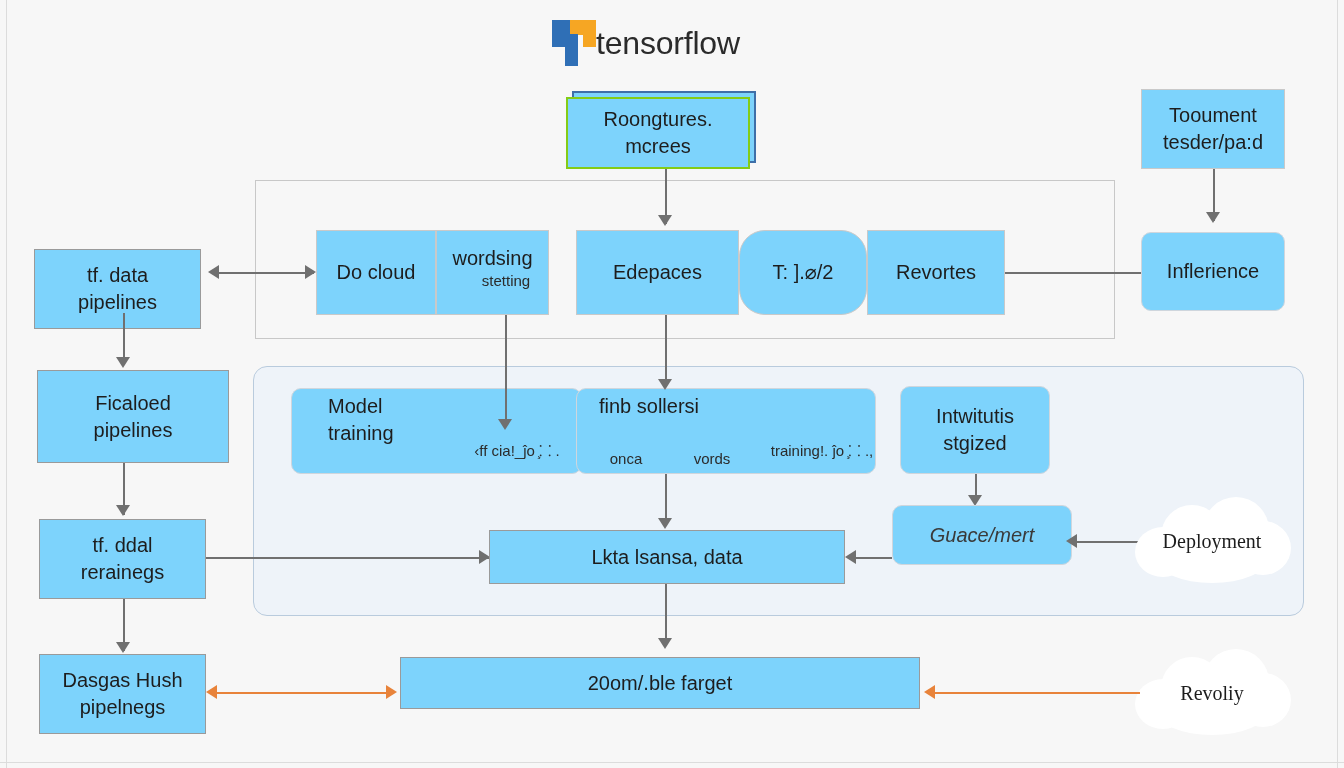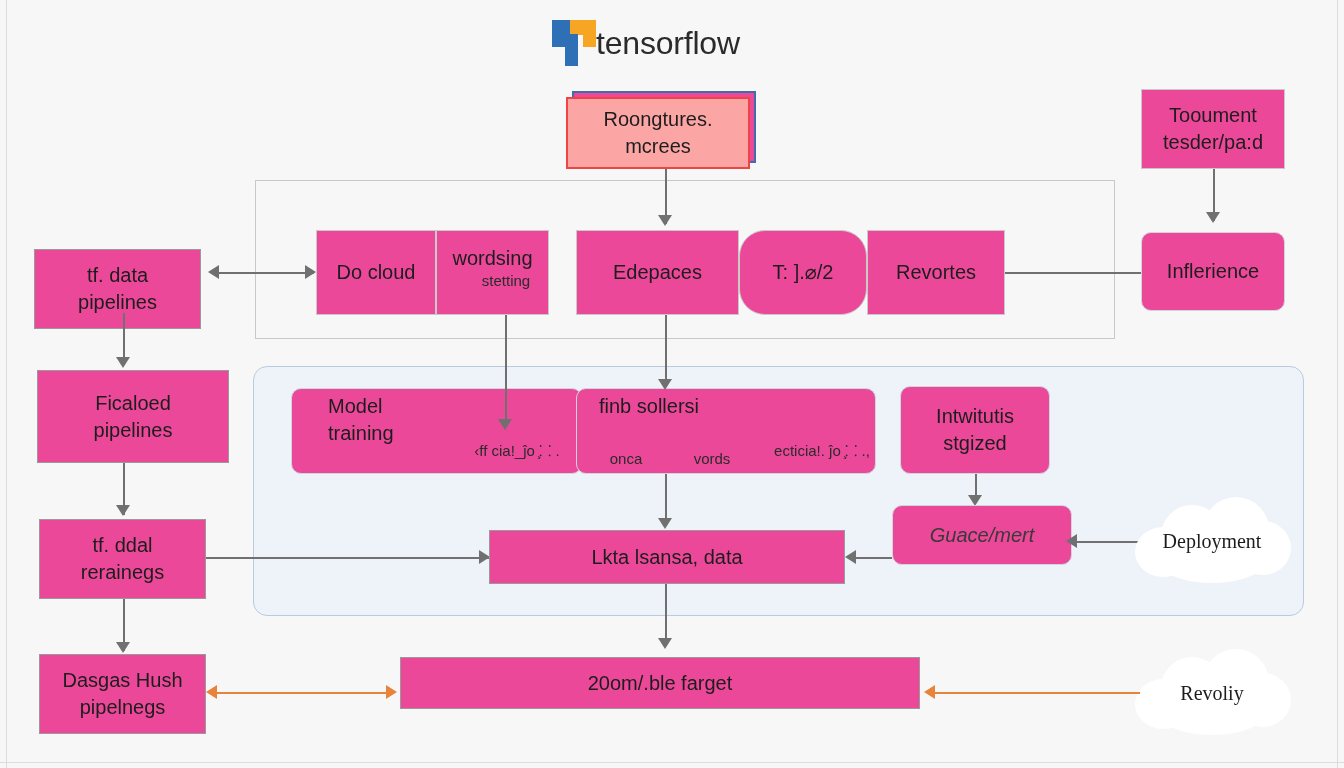--- a/index.html
+++ b/index.html
@@ -10,34 +10,34 @@
     overflow:hidden;
   }
   #stage{position:relative;width:1344px;height:768px;background:#f7f7f7;}
 
   
   .frame-line{position:absolute;background:#dcdcdc;}
 
   .node{
     position:absolute;
     box-sizing:border-box;
-    background:#ec4899;
+    background:#7dd3fc;
     border:1px solid #9a9a9a;
     display:flex;align-items:center;justify-content:center;
     text-align:center;
     color:#1d1d1d;
     font-size:20px;
     line-height:1.35;
     padding:4px 8px;
   }
   .node.rounded{border-radius:10px;border-color:#cfd6dd;}
   .node.thin{border-color:#c9c9c9;}
   .node.italic{font-style:italic;color:#3a3a3a;}
   .node.stack-blue{border:2px solid #3f6fa8;}
-  .node.stack-blue-shadow{border:2px solid #ef4444;background:#fca5a5;}
+  .node.stack-blue-shadow{border:2px solid #84cc16;background:#7dd3fc;}
 
   .panel{
     position:absolute;box-sizing:border-box;
     border:1px solid #c8c8c8;background:transparent;
   }
   .panel.blue{
     border:1px solid #b9cbdd;
     background:#eef3f9;
     border-radius:14px;
   }
@@ -179,21 +179,21 @@
     <span>Model</span>
     <span>training</span>
   </div>
   <div class="sub garble" style="left:452px;top:440px;width:130px;">‹ff cia!_ĵo ̧⸬ .</div>
 
   <div class="node rounded" style="left:576px;top:388px;width:300px;height:86px;justify-content:flex-start;padding-left:22px;flex-direction:column;align-items:flex-start;">
     <span>finb sollersi</span>
   </div>
   <div class="sub garble" style="left:596px;top:450px;width:60px;">onca</div>
   <div class="sub garble" style="left:682px;top:450px;width:60px;">vords</div>
-  <div class="sub garble" style="left:757px;top:440px;width:130px;">ecticia!. ĵo ̧⸬ .,</div>
+  <div class="sub garble" style="left:757px;top:440px;width:130px;">training!. ĵo ̧⸬ .,</div>
 
   <div class="node rounded" style="left:900px;top:386px;width:150px;height:88px;flex-direction:column;">
     <span>Intwitutis</span>
     <span>stgized</span>
   </div>
   <div class="line v" style="left:975px;top:474px;height:28px;"></div>
   <div class="arrow down" style="left:968px;top:495px;"></div>
 
   <div class="node rounded italic" style="left:892px;top:505px;width:180px;height:60px;">
     <span>Guace/mert</span>

